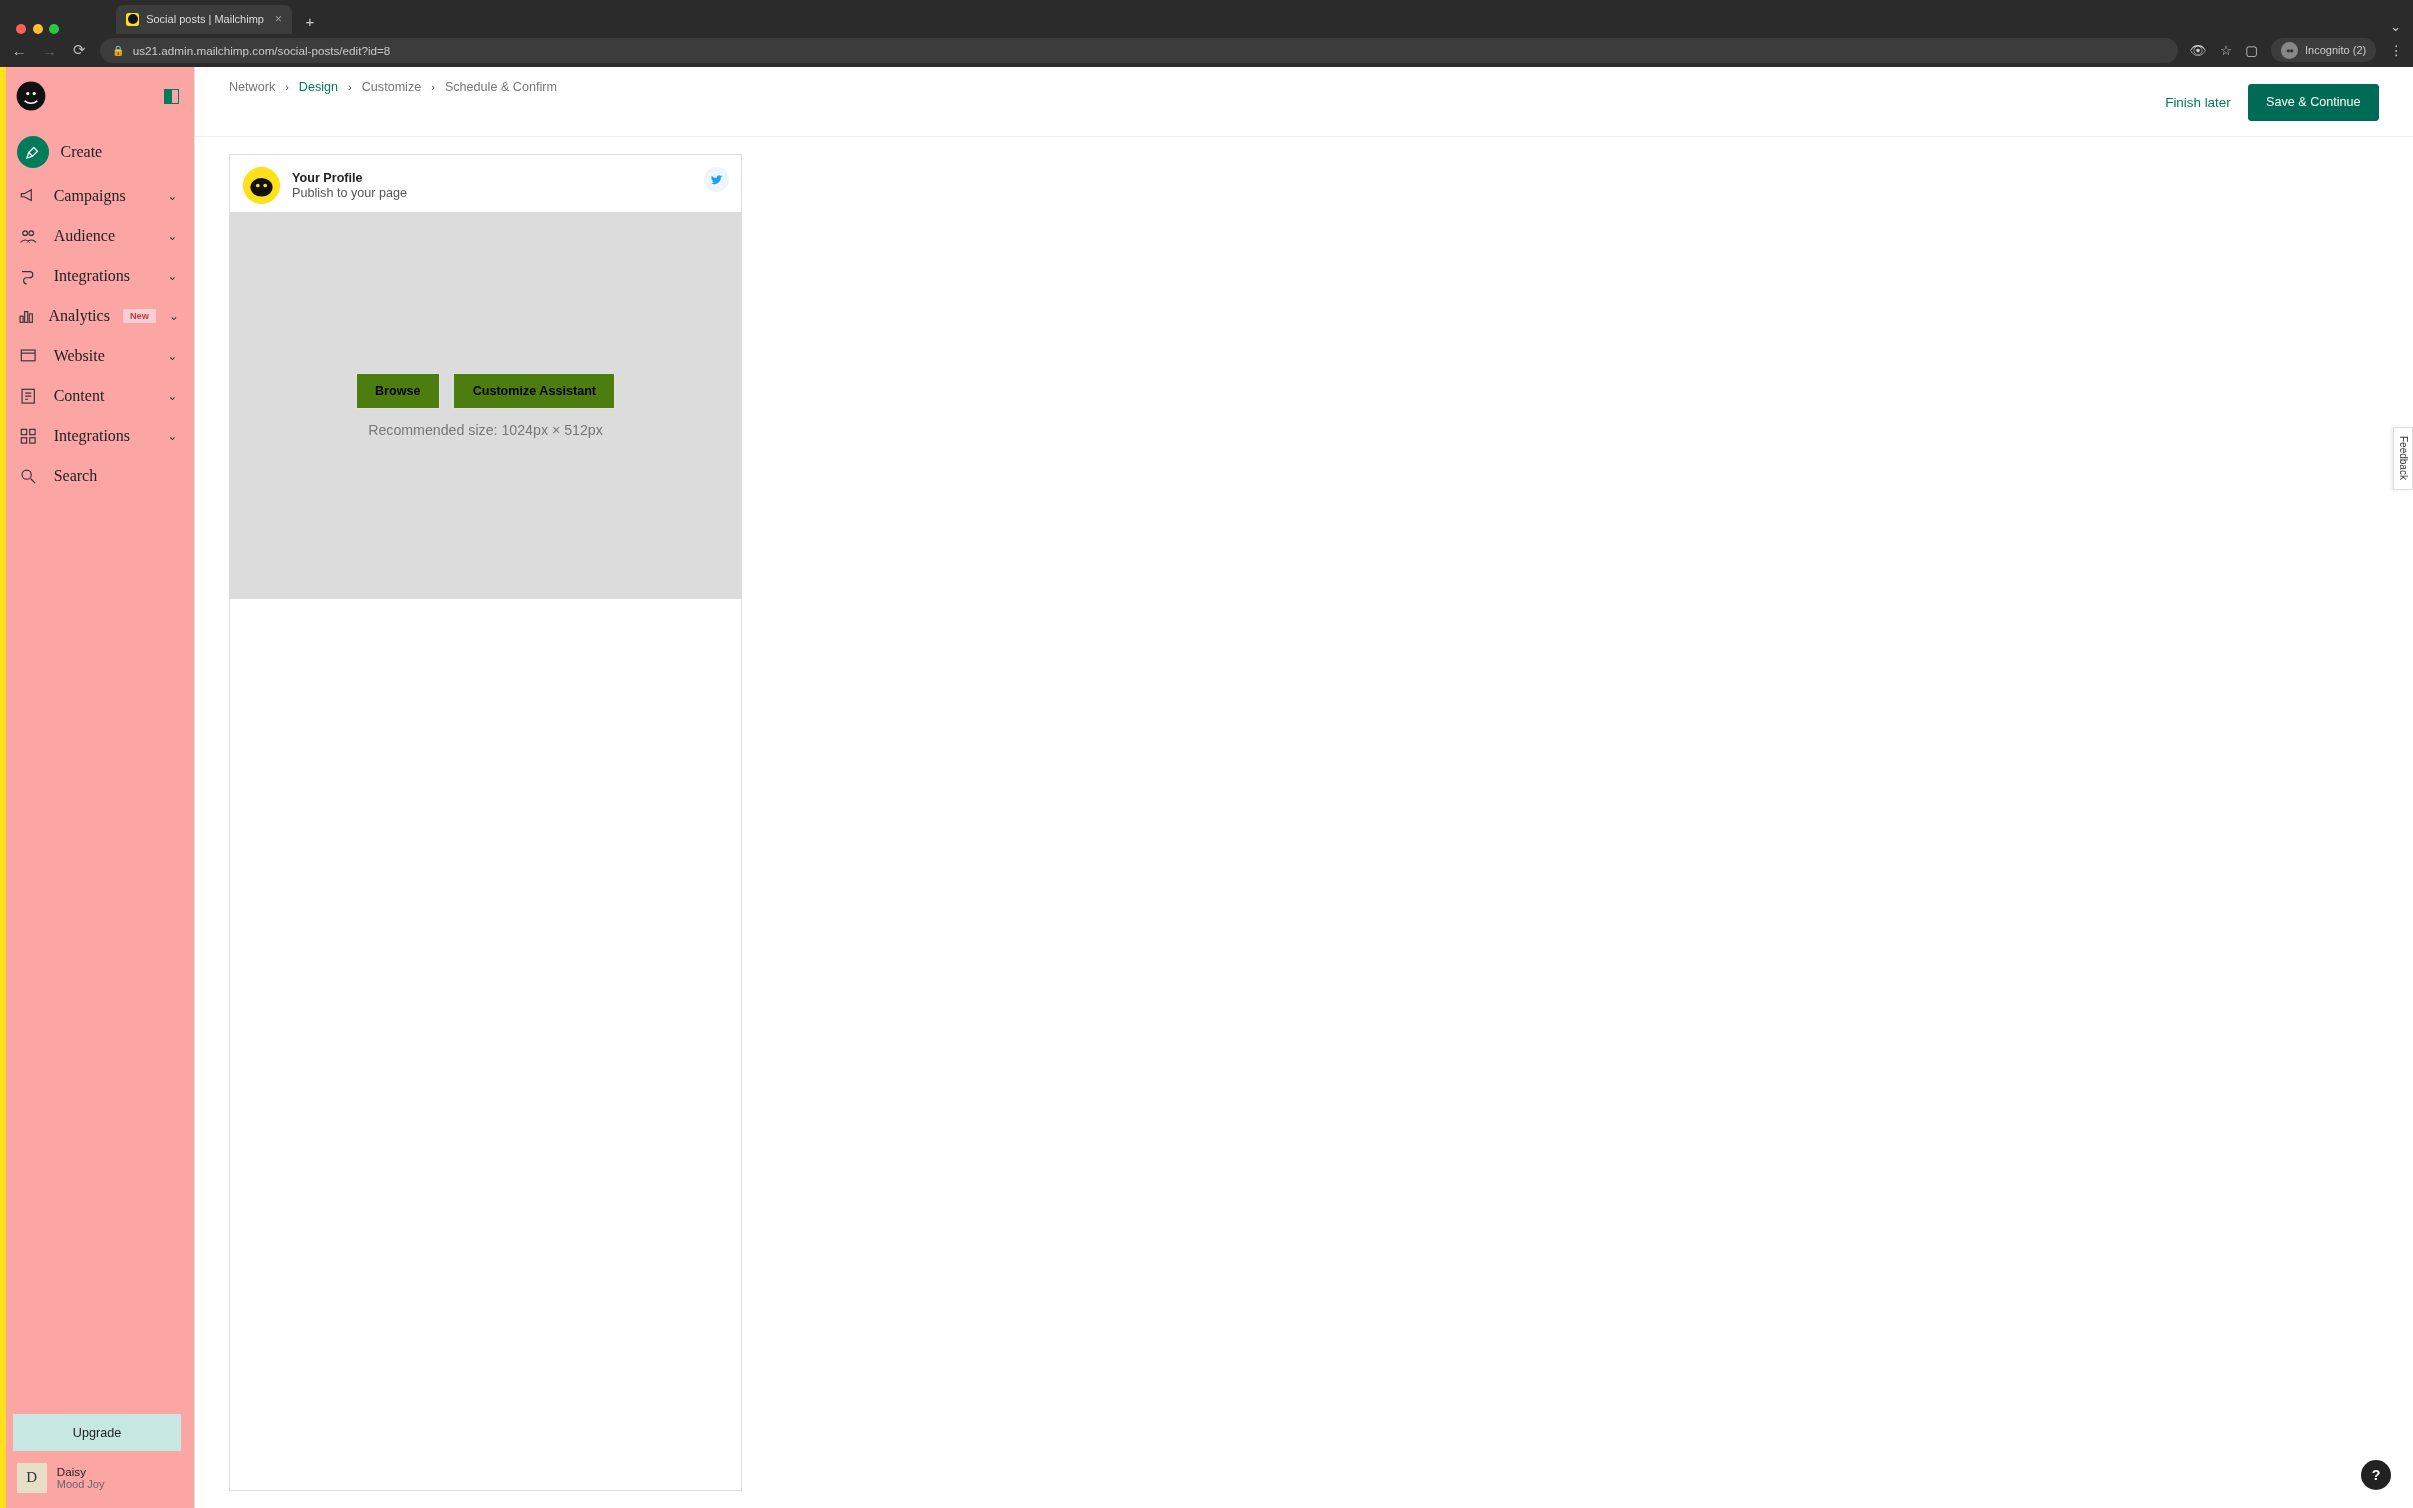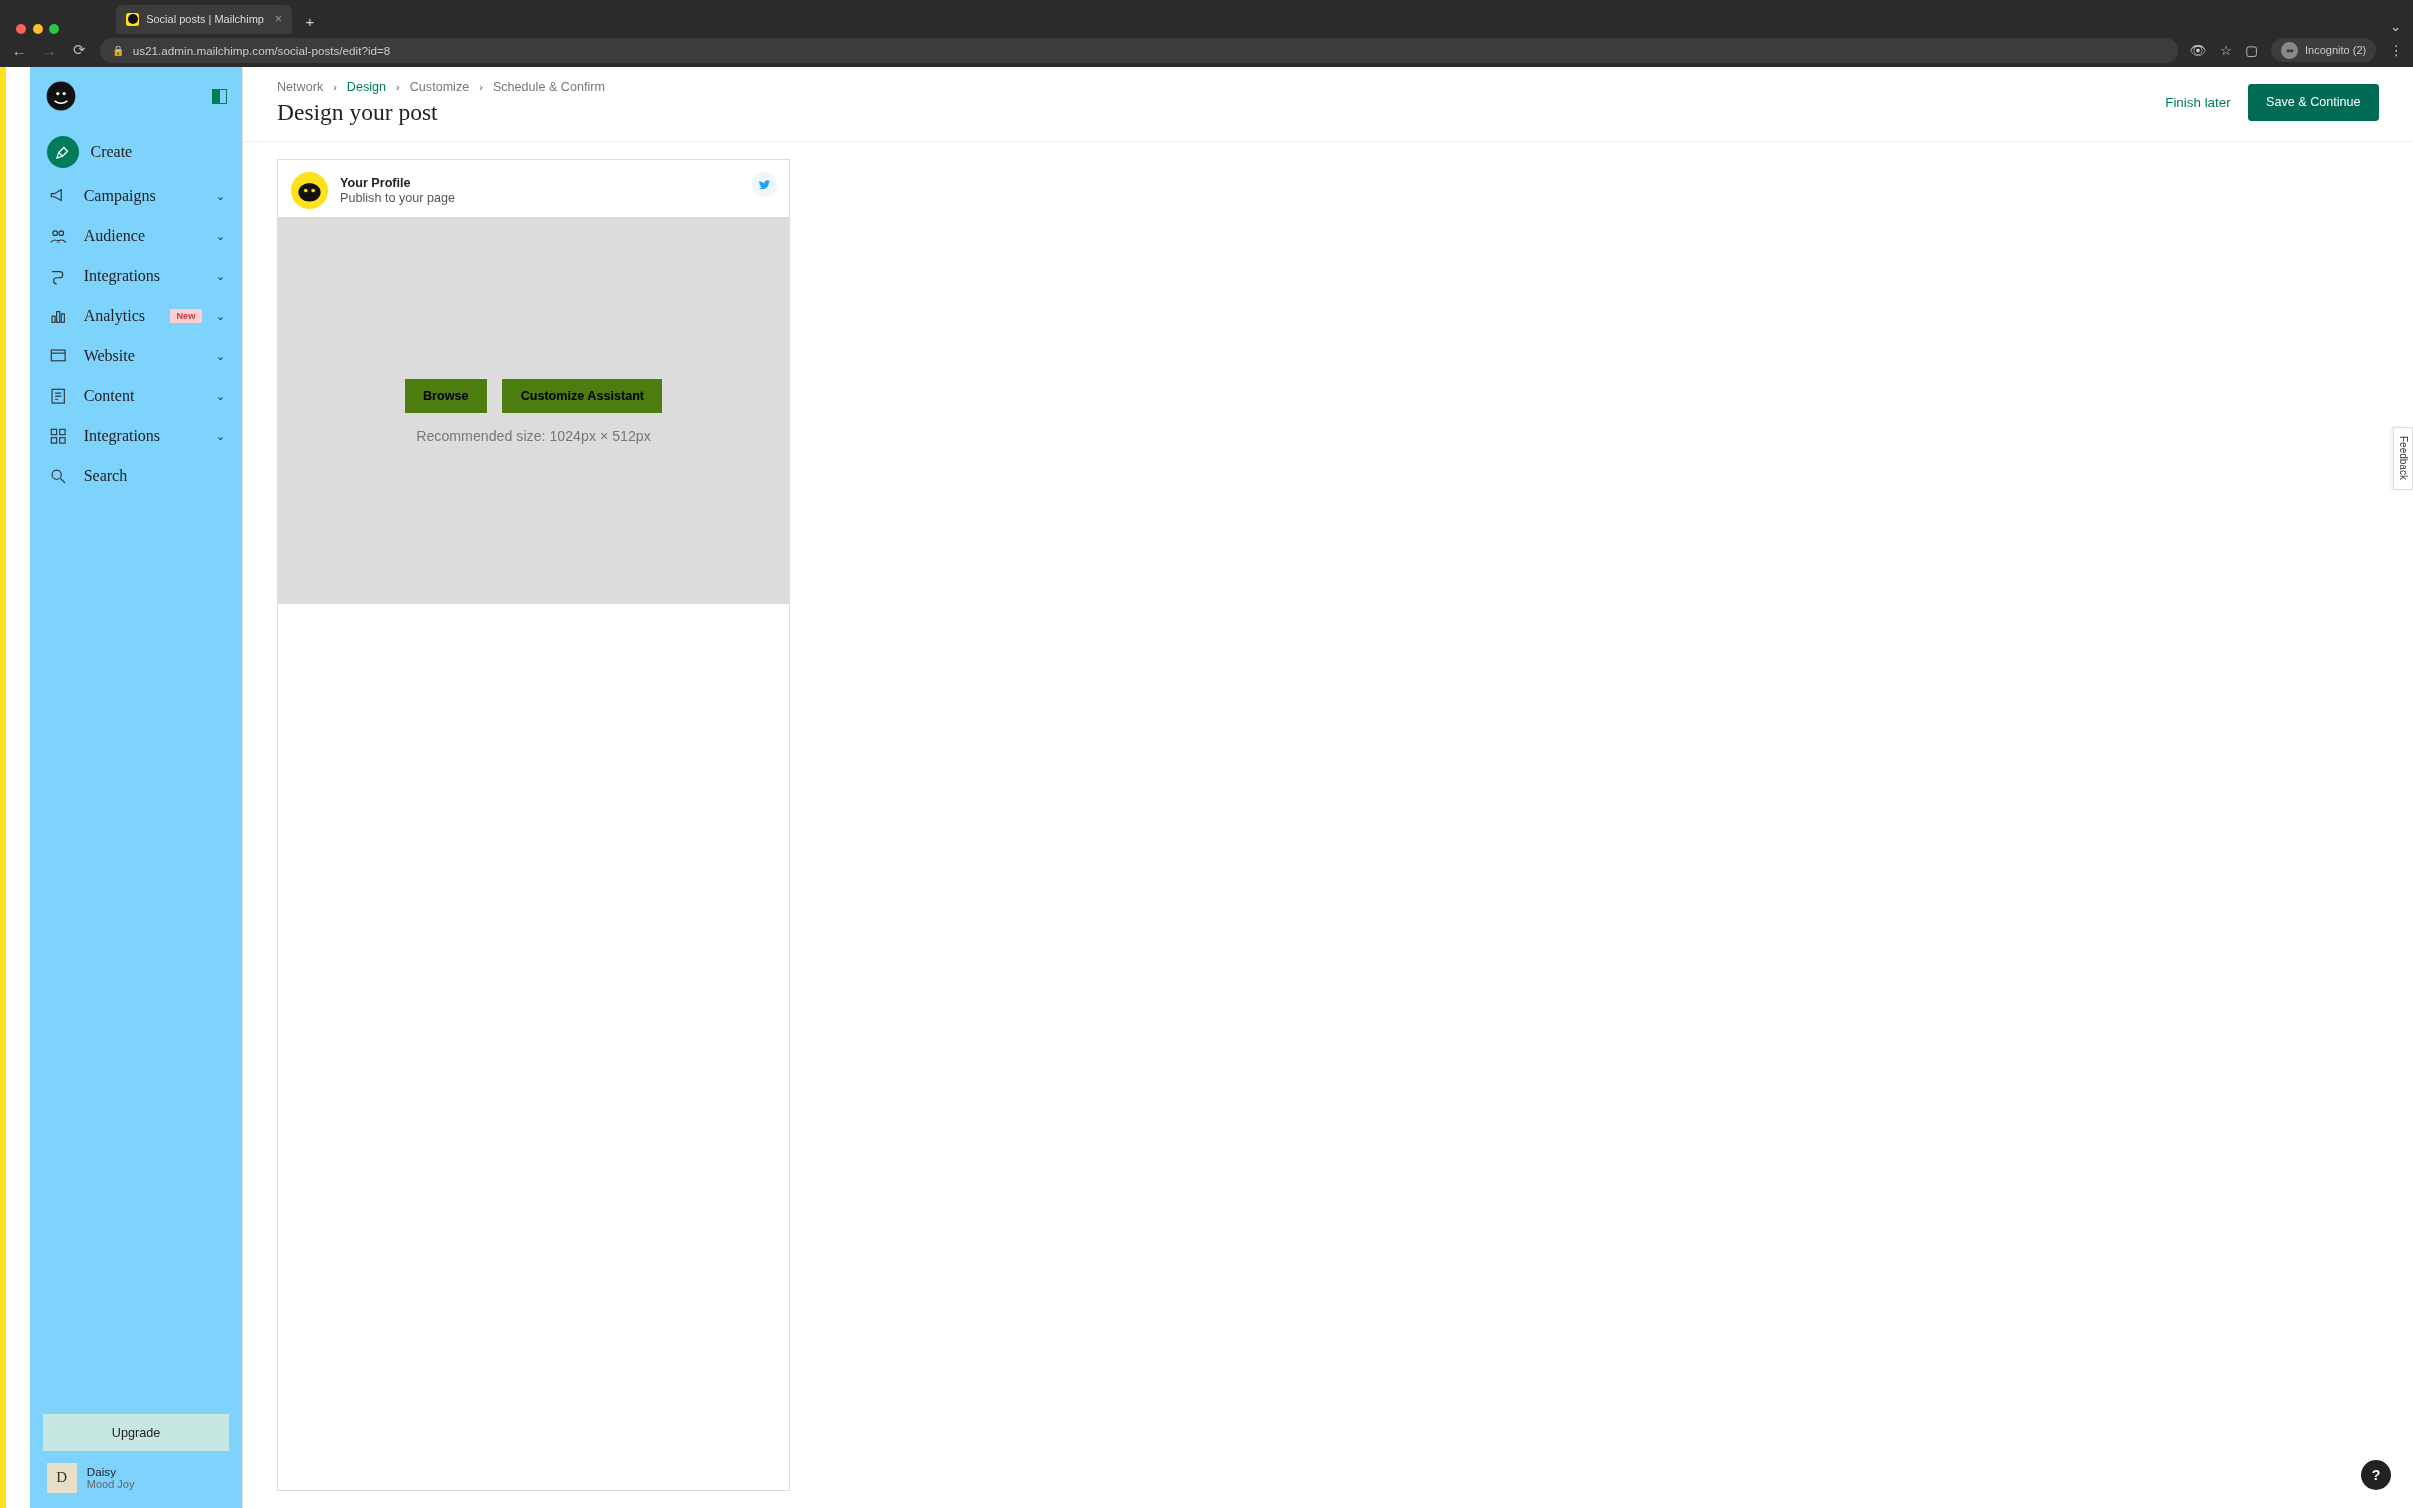--- a/index.html
+++ b/index.html
@@ -24,21 +24,21 @@
   .url-box { flex: 1; background: #3c3c3c; border-radius: 17px; height: 25px; display: flex; align-items: center; padding: 0 11.7px; gap: 8.4px; color: #ccc; font-size: 11.7px; }
   .url-box .lock { font-size: 10px; }
   .right-icons { display: flex; align-items: center; gap: 13.4px; color: #ccc; font-size: 13.4px; }
   .incog-badge { display: flex; align-items: center; gap: 6.7px; background: #3c3c3c; border-radius: 13.4px; padding: 3.4px 10px; font-size: 11px; }
   .incog-icon { width: 17px; height: 17px; background: #888; border-radius: 50%; display:flex; align-items:center; justify-content:center; }
 
   
   .app { display: flex; height: calc(100vh - 67px); position: relative; }
 
   
-  .sidebar { width: 213px; border-right: 0.8px solid #e0e0e0; display: flex; flex-direction: column; background: #7dd3fc; margin-left: 30px; }
+  .sidebar { width: 195px; border-right: 0.8px solid #e0e0e0; display: flex; flex-direction: column; background: #fca5a5; }
   .sidebar-top { display: flex; align-items: center; justify-content: space-between; padding: 13.4px 15px 17px; }
   .logo { width: 32px; height: 32px; }
   .collapse-icon { width: 15px; height: 15px; border: 1.7px solid #007c5a; display: flex; }
   .collapse-icon::before { content:""; width: 50%; background: #007c5a; }
 
   .nav { display: flex; flex-direction: column; gap: 1.7px; padding: 0 8.4px; }
   .create-item { display: flex; align-items: center; gap: 11.7px; padding: 6.7px 8.4px; }
   .create-badge { width: 32px; height: 32px; background: #007c5a; border-radius: 50%; display:flex; align-items:center; justify-content:center; }
   .create-badge svg { stroke: #fff; }
   .create-item .label { font-family: Georgia, serif; font-size: 16px; color: #222; }
@@ -270,21 +270,20 @@
       <div class="header-left">
         <div class="breadcrumb">
           <span>Network</span>
           <span class="chev">›</span>
           <span class="active">Design</span>
           <span class="chev">›</span>
           <span>Customize</span>
           <span class="chev">›</span>
           <span>Schedule &amp; Confirm</span>
         </div>
-        <div class="page-title">Design your post</div>
       </div>
       <div class="header-right">
         <span class="finish-link">Finish later</span>
         <button class="save-btn">Save &amp; Continue</button>
       </div>
     </div>
 
     <div class="content">
       <div class="post-card">
         <div class="post-head">

